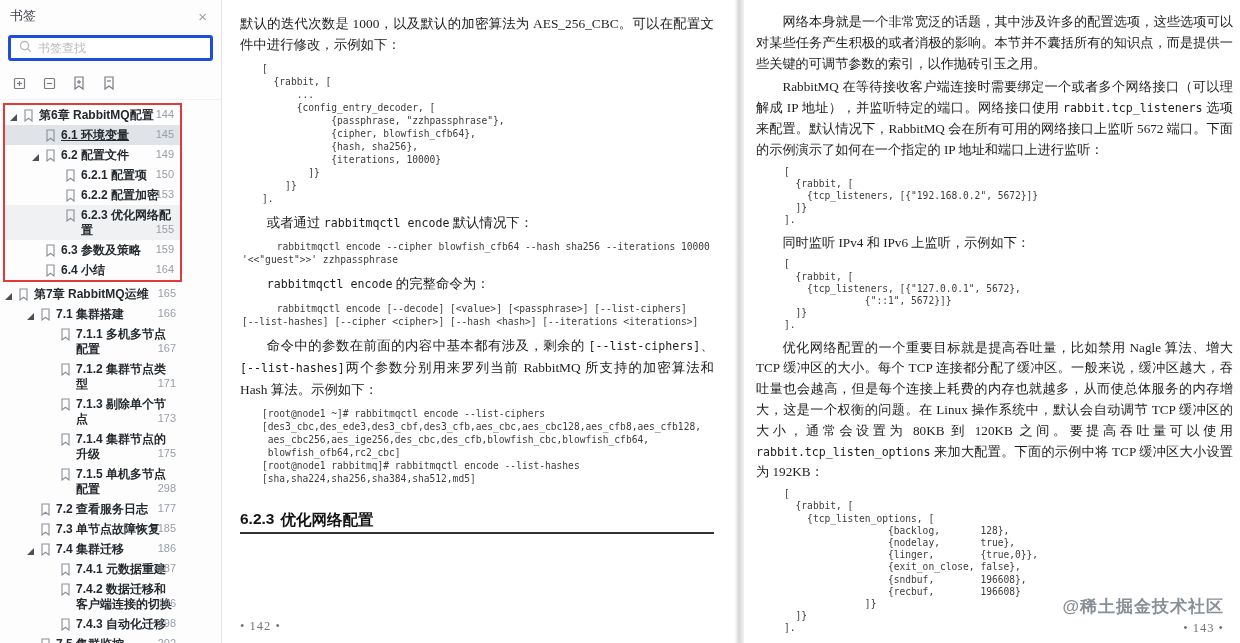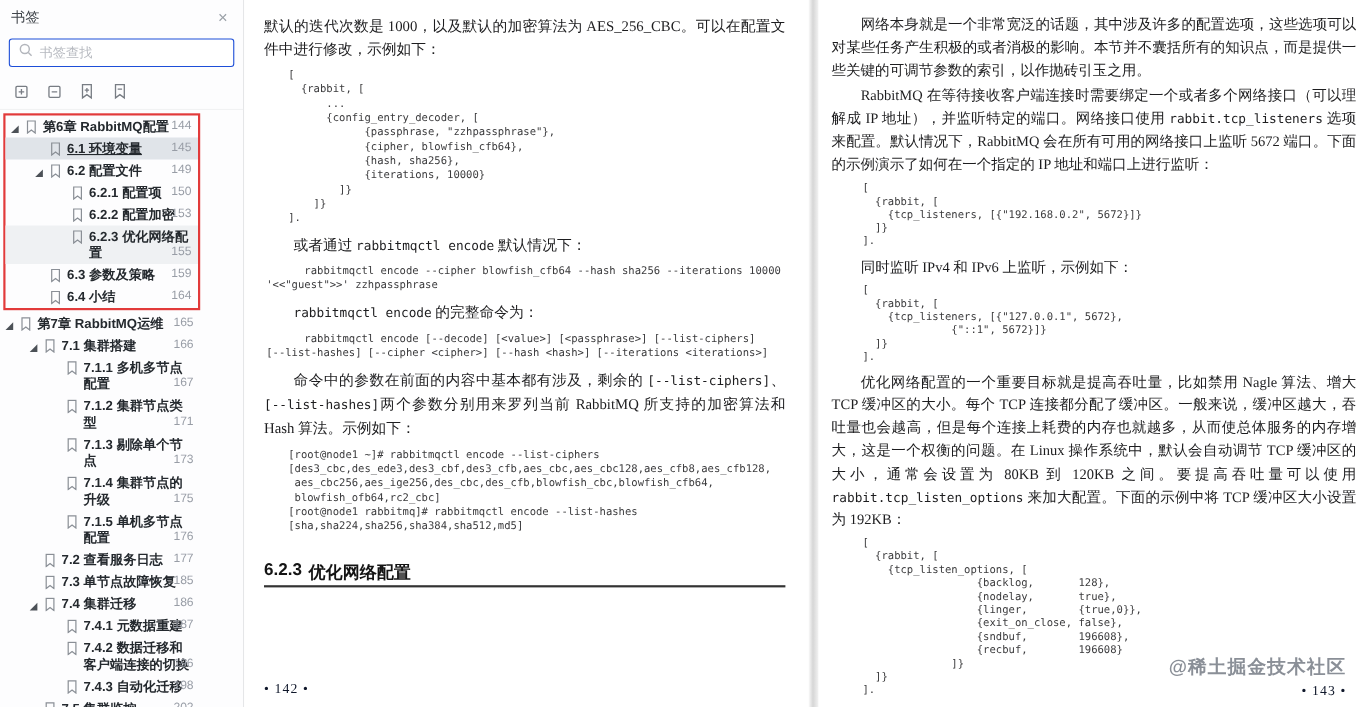--- a/index.html
+++ b/index.html
@@ -7,21 +7,21 @@
               font-family:"Liberation Sans","DejaVu Sans",sans-serif; }
   .app { position:relative; width:1240px; height:643px; display:flex; }
 
   
   .sidebar { width:222px; height:100%; background:#fdfdfe; border-right:1px solid #e3e4e6;
              position:relative; flex-shrink:0; }
   .sb-header { display:flex; justify-content:space-between; align-items:center;
                padding:7px 14px 3px 10px; }
   .sb-title { font-size:13px; color:#40454b; }
   .sb-close { font-size:15px; color:#9aa0a7; cursor:pointer; line-height:1; }
-  .searchbox { margin:7px 8px 5px 8px; height:26px; border:1px solid #1d4ed8; border-radius:3px;
+  .searchbox { margin:7px 8px 5px 8px; height:26px; border:3px solid #1d4ed8; border-radius:3px;
                background:#fff; display:flex; align-items:center; padding:0 8px; gap:6px; }
   .searchbox input { border:none; outline:none; flex:1; font-size:12px; color:#444;
                      font-family:inherit; background:transparent; }
   .searchbox input::placeholder { color:#b7bac0; }
   .sb-toolbar { display:flex; gap:12px; padding:8px 10px 7px 10px; border-bottom:1px solid #f1f2f3; }
   .tbtn { width:18px; height:18px; display:flex; align-items:center; justify-content:center; cursor:pointer; }
 
   .tree { width:182px; margin-top:3px; font-size:12px; font-weight:600; color:#24292e; }
   .redbox { border:2px solid #e23a3a; margin-left:3px; margin-bottom:2px; }
   .row { position:relative; padding:2.5px 6px 2.5px 0; min-height:20px; line-height:15px; cursor:pointer; }
@@ -50,21 +50,21 @@
   .para.indent { text-indent:2em; }
   .page-right .para { font-size:13.2px; line-height:20.8px; }
   .mono { font-family:"DejaVu Sans Mono","Liberation Mono",monospace; font-size:11.6px; }
   pre.code { font-family:"DejaVu Sans Mono","Liberation Mono",monospace; font-size:9.6px;
              line-height:13px; color:#3b3b3d; white-space:pre; margin:6px 0 7px 22px; }
   pre.code.hang { margin-left:2px; }
   .page-right pre.code { margin-left:28px; line-height:12.2px; margin-top:5px; margin-bottom:6px; }
   .heading { font-family:"Liberation Sans","DejaVu Sans",sans-serif; font-size:15.5px; font-weight:700;
              color:#141414; margin:25px 0 13px 0; padding-bottom:1px;
              border-bottom:2px solid #333; display:flex; gap:6px; }
-  .pagenum { position:absolute; bottom:9px; font-size:12.5px; color:#0f172a; letter-spacing:1px; }
+  .pagenum { position:absolute; bottom:9px; font-size:12.5px; color:#737373; letter-spacing:1px; }
   .pagenum.left { left:18px; }
   .pagenum.right { right:16px; bottom:7px; }
   .watermark { position:absolute; right:16px; bottom:25px; font-family:"Liberation Sans",sans-serif;
                font-size:17px; font-weight:600; color:#8a8f97; letter-spacing:1px; }
 </style>
 </head>
 <body>
 
 <div class="app">
 
@@ -213,21 +213,21 @@
               <path d="M2 1h7v11L5.5 9.3 2 12z" fill="none" stroke="#8a8f96" stroke-width="1.1"></path>
             </svg></span>
           <span class="lbl">7.1.4 集群节点的升级</span>
           <span class="pg">175</span>
         </div>
         <div class="row l2">
           <span class="bm-ico"><svg width="11" height="13" viewBox="0 0 11 13">
               <path d="M2 1h7v11L5.5 9.3 2 12z" fill="none" stroke="#8a8f96" stroke-width="1.1"></path>
             </svg></span>
           <span class="lbl">7.1.5 单机多节点配置</span>
-          <span class="pg">176</span>
+          <span class="pg">298</span>
         </div>
         <div class="row l1">
           <span class="bm-ico"><svg width="11" height="13" viewBox="0 0 11 13">
               <path d="M2 1h7v11L5.5 9.3 2 12z" fill="none" stroke="#8a8f96" stroke-width="1.1"></path>
             </svg></span>
           <span class="lbl">7.2 查看服务日志</span>
           <span class="pg">177</span>
         </div>
         <div class="row l1">
           <span class="bm-ico"><svg width="11" height="13" viewBox="0 0 11 13">

